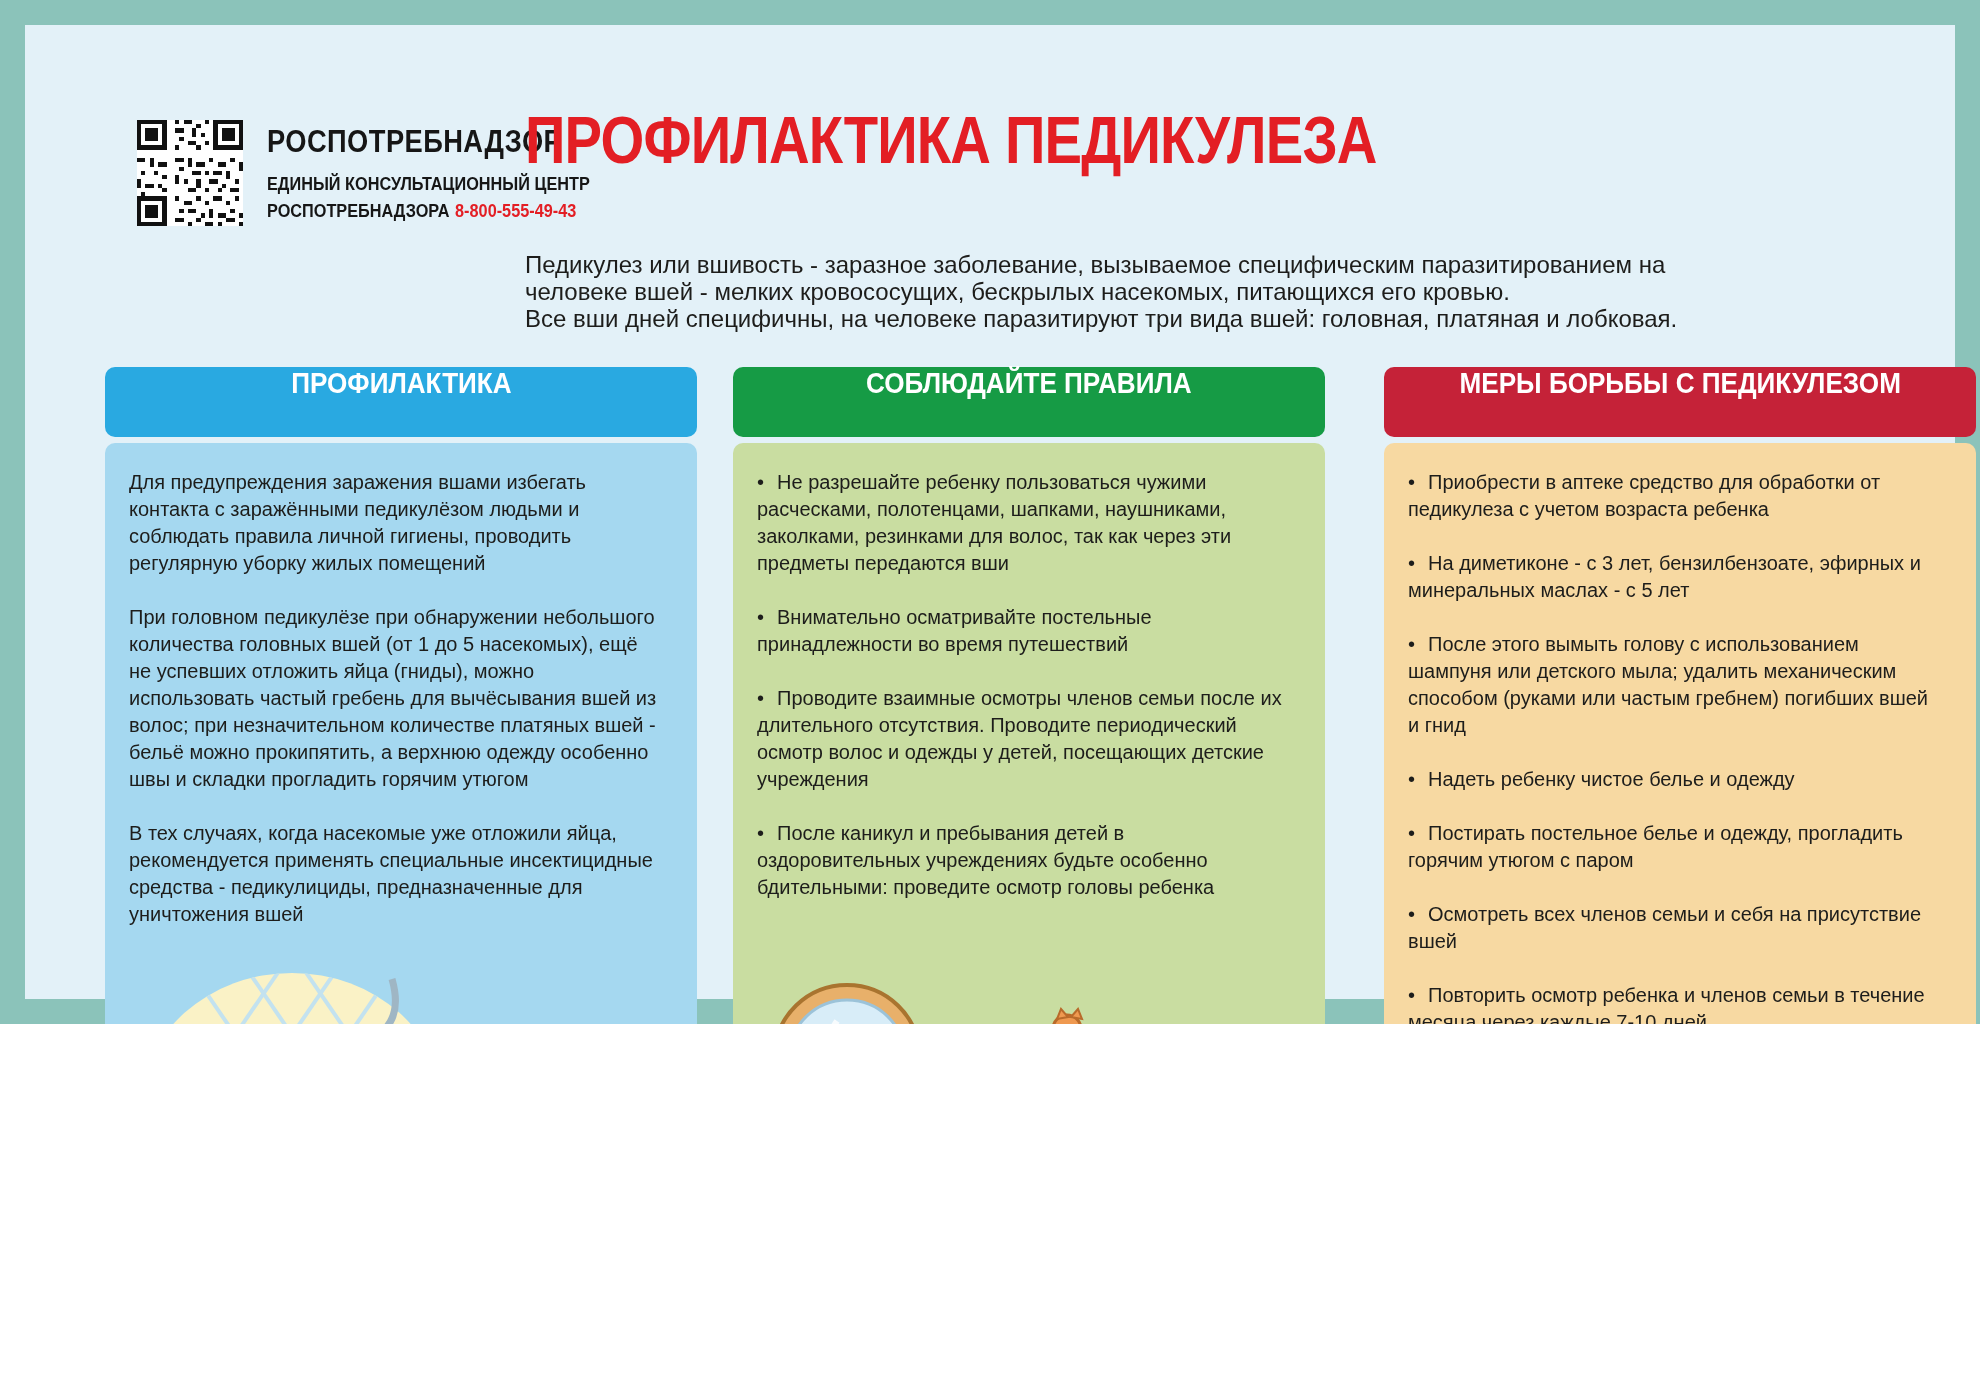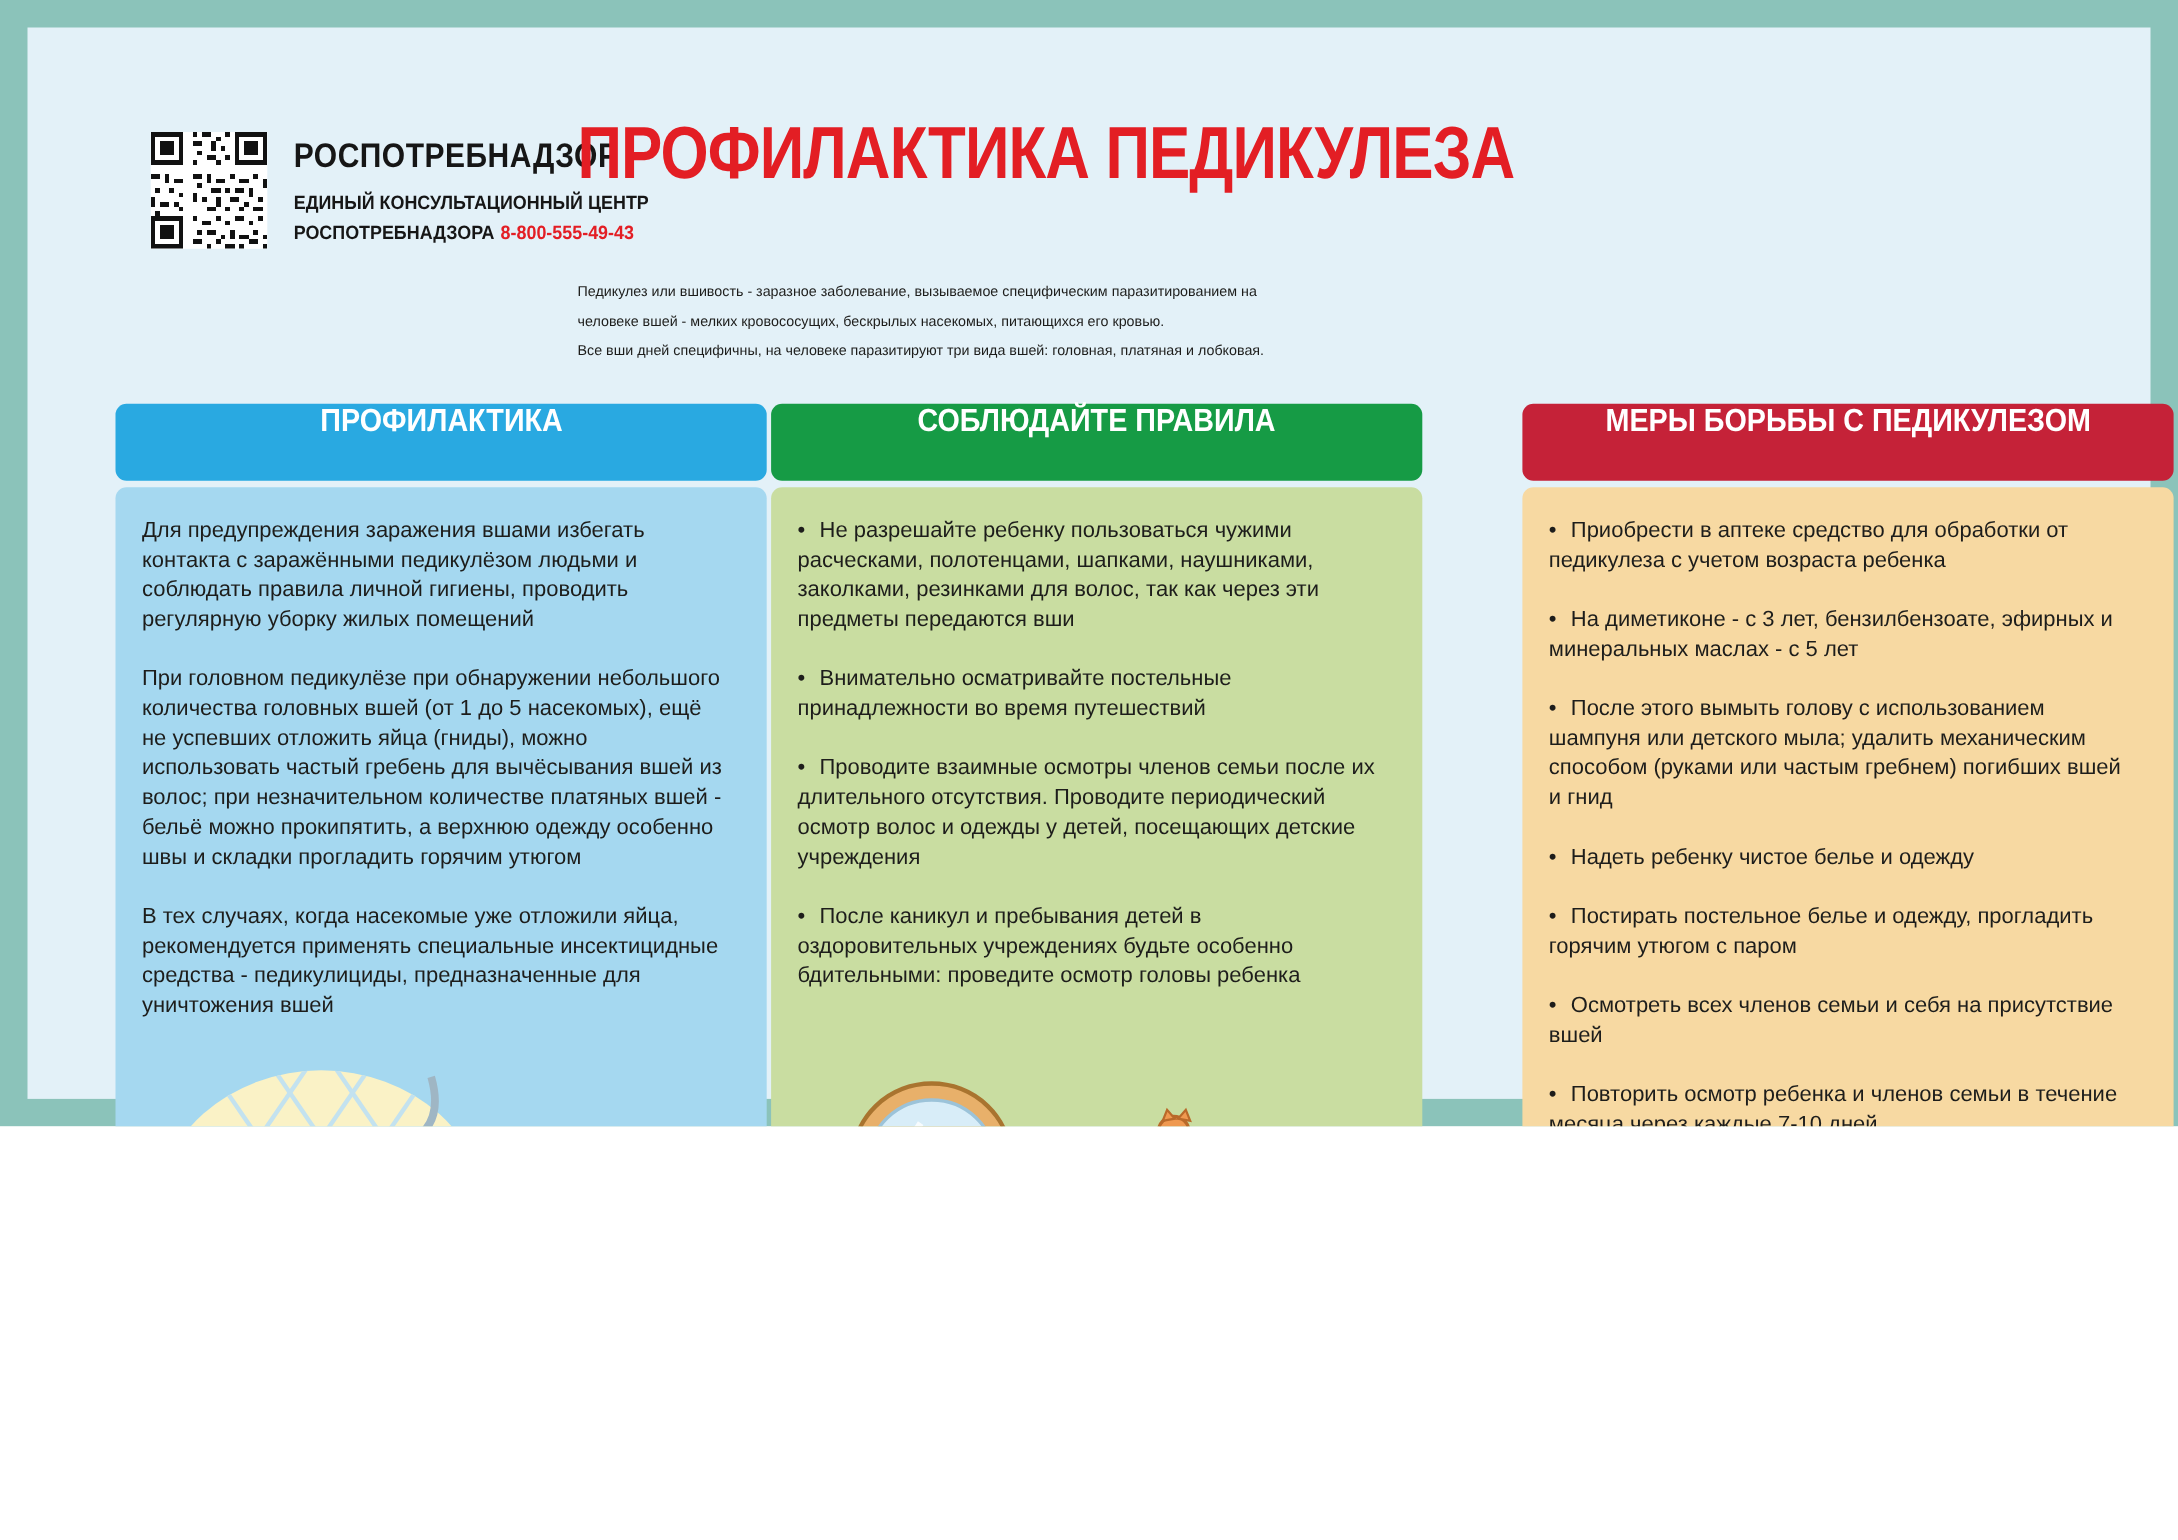--- a/index.html
+++ b/index.html
@@ -11,26 +11,26 @@
   .brand{position:absolute;left:112px;top:95px;display:flex;gap:24px;align-items:flex-start;}
   .qr{width:106px;height:106px;background:#fff;flex:0 0 auto;}
   .brand-text{padding-top:4px;color:#161616;}
   .org{font-size:31px;font-weight:700;letter-spacing:.5px;transform:scaleX(.88);transform-origin:left;white-space:nowrap;}
   .ccl{margin-top:14px;font-size:17.5px;font-weight:700;transform:scaleX(.93);transform-origin:left;white-space:nowrap;}
   .ccl2{margin-top:6px;}
   .phone{color:#e31e24;margin-left:6px;}
 
   
   .title{position:absolute;left:500px;top:76px;font-size:67px;font-weight:700;color:#e31e24;letter-spacing:-1px;transform:scaleX(.84);transform-origin:left;white-space:nowrap;}
-  .intro{position:absolute;left:500px;top:226px;font-size:13px;line-height:27px;color:#1d1d1b;}
+  .intro{position:absolute;left:500px;top:226px;font-size:24px;line-height:27px;color:#1d1d1b;}
   .intro div{white-space:nowrap;}
 
   
   .col{position:absolute;top:342px;width:592px;}
-  .col-1{left:80px}.col-2{left:676px}.col-3{left:1359px}
+  .col-1{left:80px}.col-2{left:708px}.col-3{left:1359px}
   .col-header{height:70px;border-radius:10px;display:flex;justify-content:center;color:#fff;font-size:29px;font-weight:700;}
   .col-header span{transform:scaleX(.9);white-space:nowrap;}
   .h-1{background:#29a9e1}.h-2{background:#169b45}.h-3{background:#c52238}
   .col-body{margin-top:6px;height:847px;border-radius:10px;box-sizing:border-box;
             padding:26px 40px 0 24px;font-size:20px;line-height:27px;color:#1d1d1b;}
   .b-1{background:#a5d8f0}.b-2{background:#c9dda1}.b-3{background:#f7d9a2}
   .col-body p{margin:0 0 27px 0;}
   p.bullet::before{content:"•";margin-right:13px;}
 
   

